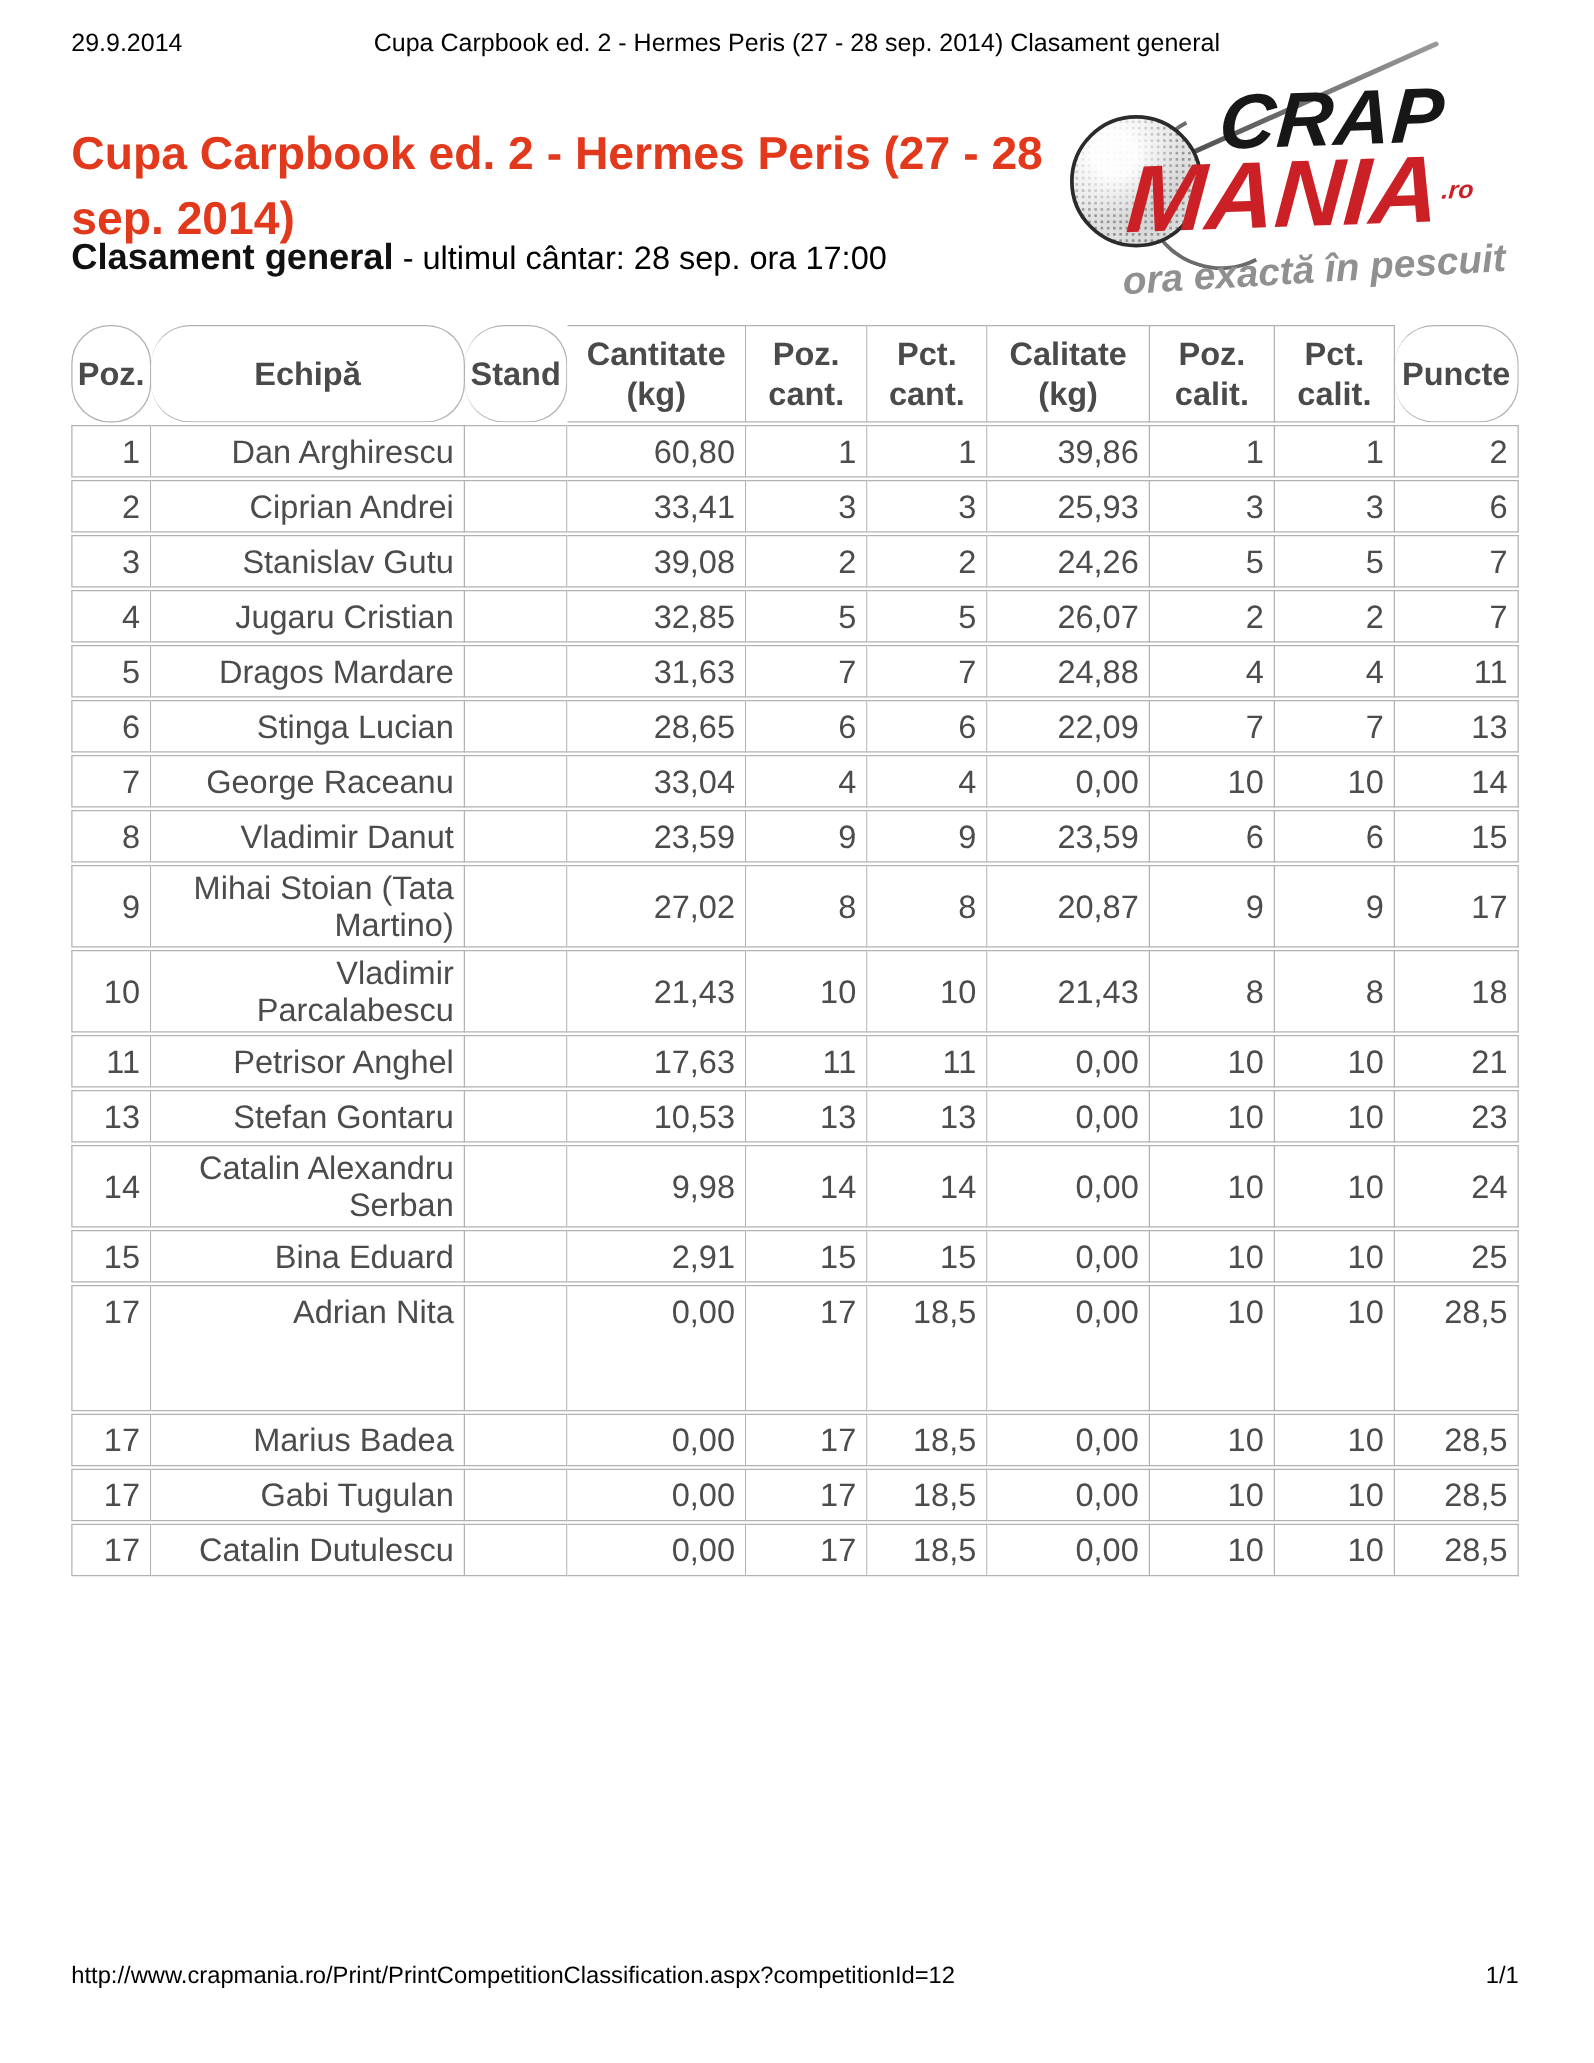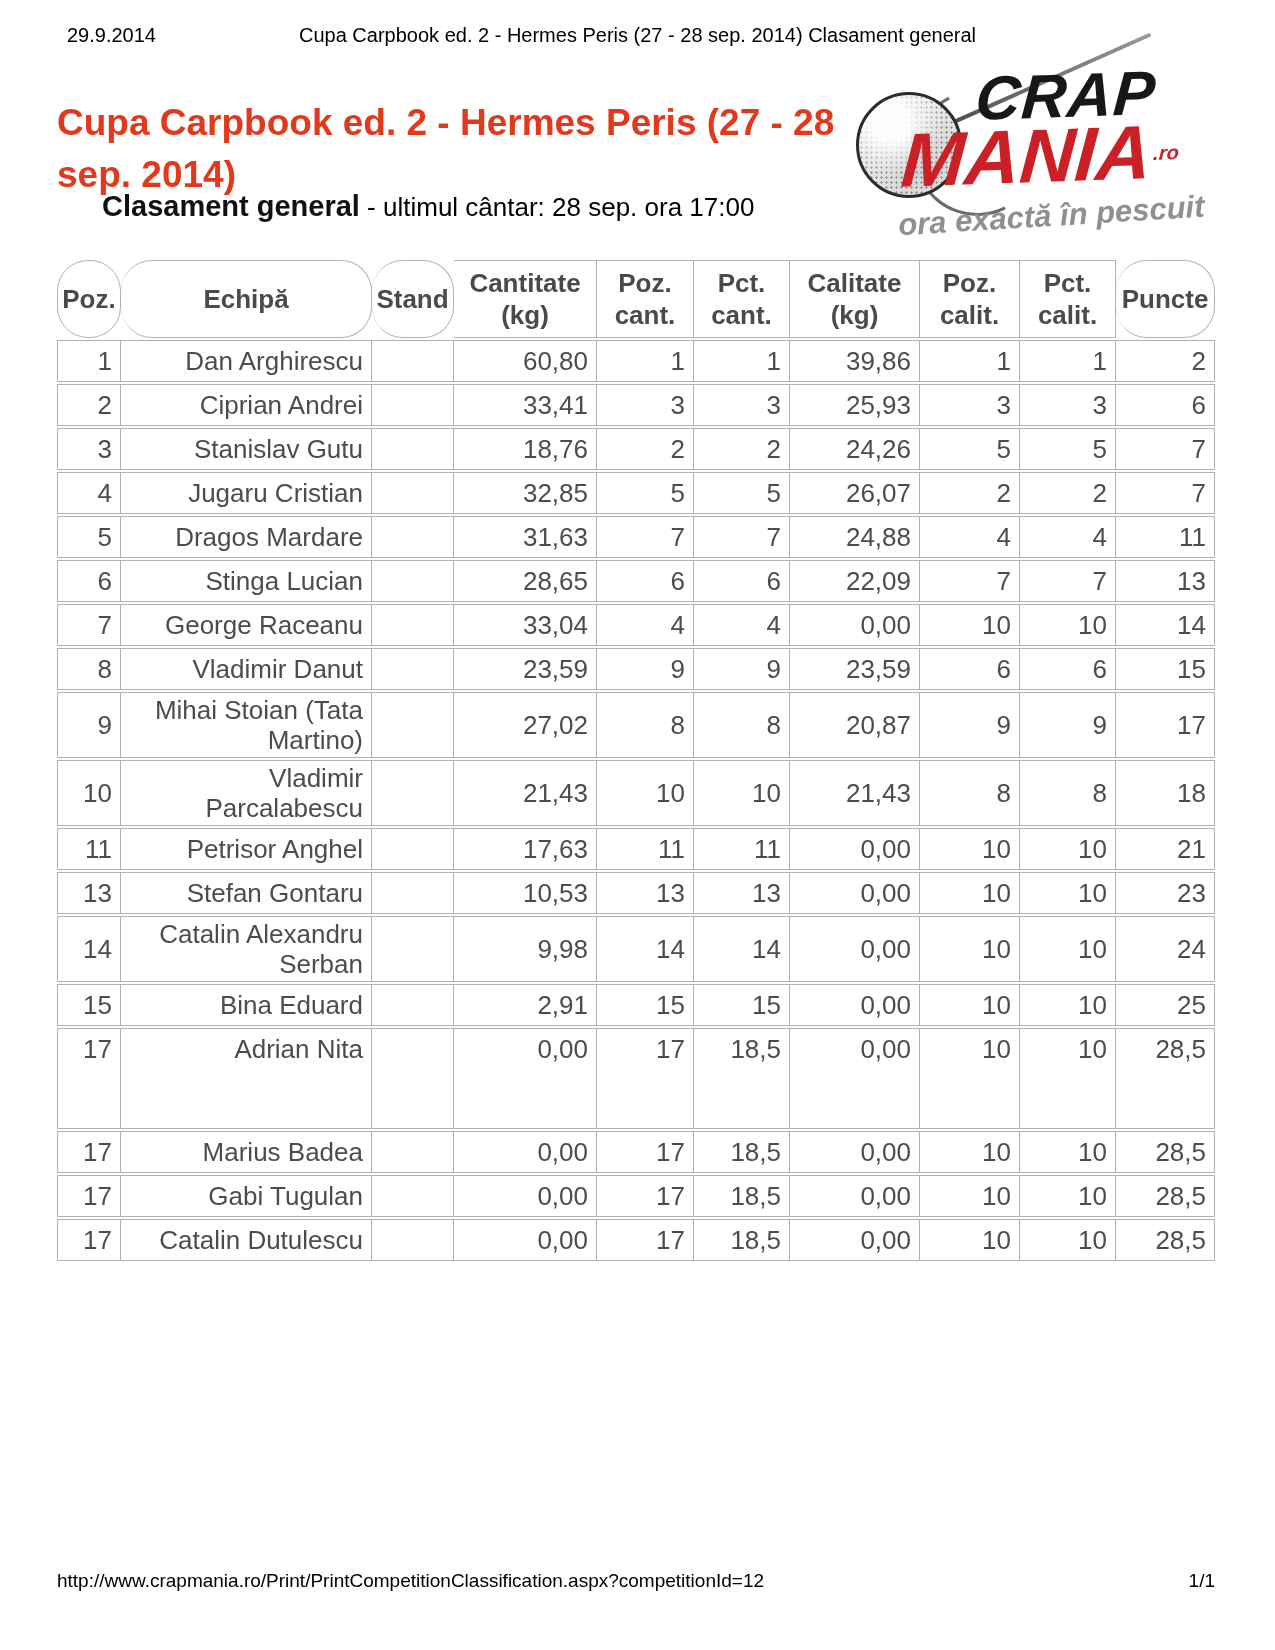--- a/index.html
+++ b/index.html
@@ -10,38 +10,38 @@
     background:#fff;
     font-family:"Liberation Sans", sans-serif;
     overflow:hidden;
   }
 
   
   .print-header{
     position:absolute; top:24px; left:57px; right:57px;
     height:26px; font-size:20px; color:#000;
   }
-  .ph-date{position:absolute; left:0; top:0;margin-left:10px;}
+  .ph-date{position:absolute; left:0; top:0;}
   .ph-title{position:absolute; left:0; right:0; top:0; text-align:center;}
   .print-footer{
     position:absolute; top:1570px; left:57px; right:60px;
     font-size:19px; color:#000;
   }
   .pf-url{position:absolute; left:0; top:0;}
   .pf-page{position:absolute; right:0; top:0;}
 
   
   .doc-title{
     position:absolute; left:57px; top:72px; width:830px;
     font-size:37px; font-weight:bold; line-height:52px;
     color:var(--accent-red, #e2391d);
   }
   .section-line{
     position:absolute; left:57px; top:190px; width:800px;
-    font-size:26px; color:#000; white-space:nowrap;margin-left:45px;
+    font-size:26px; color:#000; white-space:nowrap;
   }
   .section-line b{font-size:29px; color:#111;}
 
   
   .logo{
     position:absolute; left:818px; top:60px; width:400px; height:175px;
   }
   .logo-ball{
     position:absolute; left:38px; top:32px; width:100px; height:100px;
     border:3px solid #2b2b2b; border-radius:50%;
@@ -185,21 +185,21 @@
       <td class="num">3</td>
       <td class="num">25,93</td>
       <td class="num">3</td>
       <td class="num">3</td>
       <td class="num">6</td>
     </tr>
           <tr>
       <td class="num">3</td>
       <td class="name">Stanislav Gutu</td>
       <td class="num"></td>
-      <td class="num">18,76</td>
+      <td class="num">39,08</td>
       <td class="num">2</td>
       <td class="num">2</td>
       <td class="num">24,26</td>
       <td class="num">5</td>
       <td class="num">5</td>
       <td class="num">7</td>
     </tr>
           <tr>
       <td class="num">4</td>
       <td class="name">Jugaru Cristian</td>

